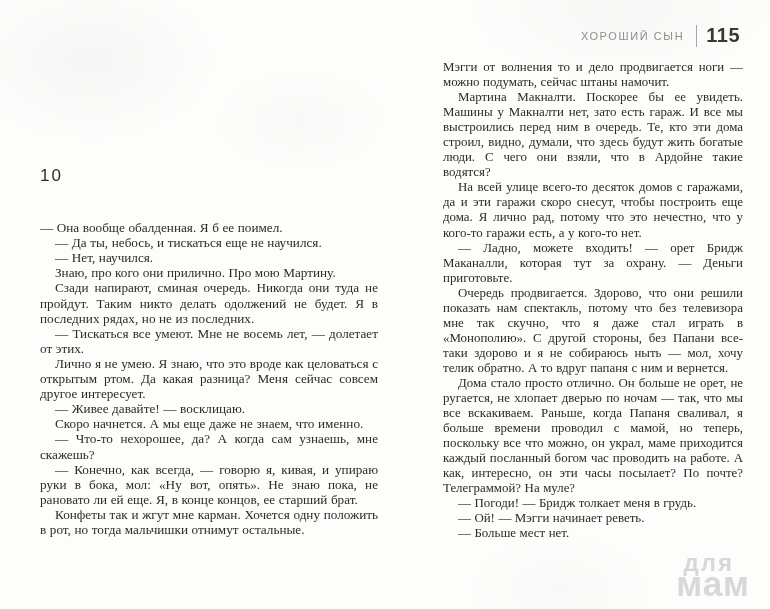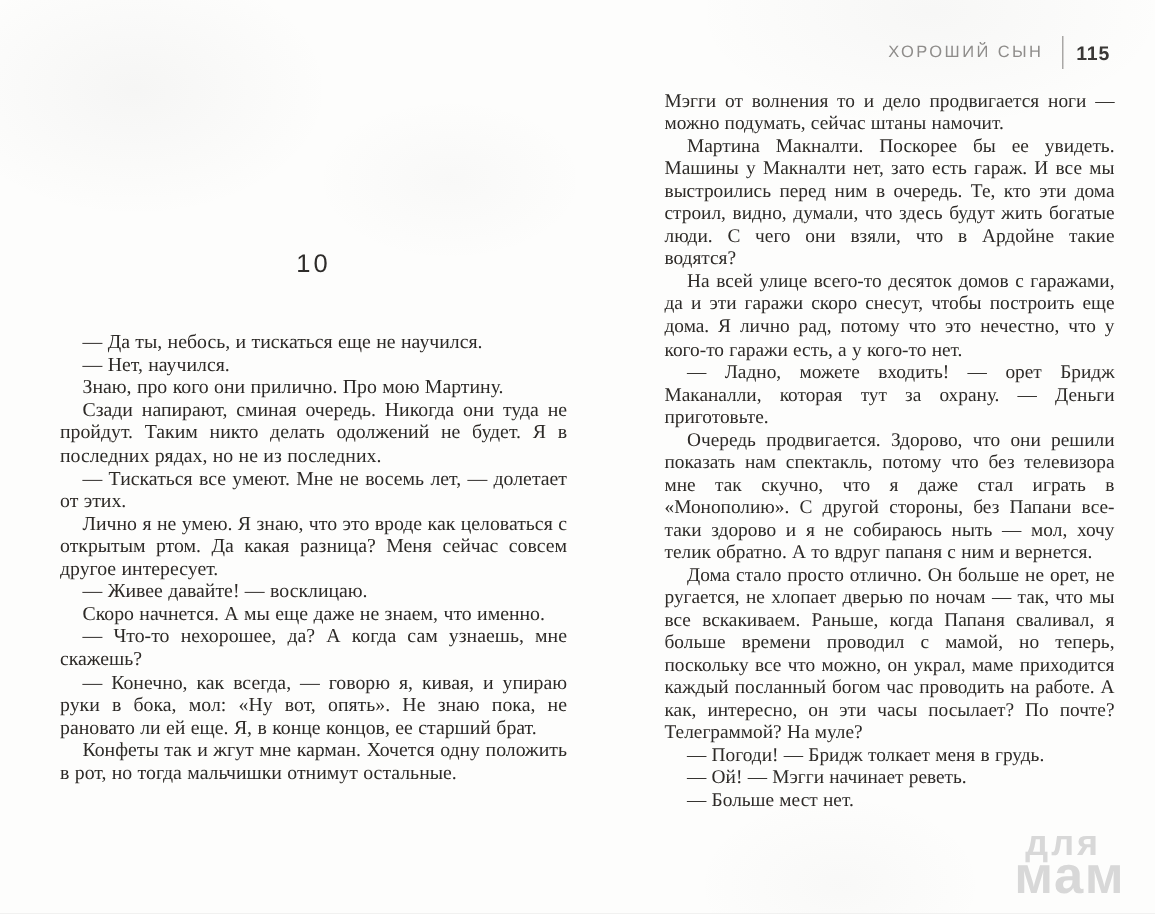--- a/index.html
+++ b/index.html
@@ -39,21 +39,21 @@
     color: #8f8d8b;
     text-transform: uppercase;
   }
   .head-divider {
     width: 1px;
     height: 22px;
     background: #a9a7a5;
     margin: 0 9px 0 12px;
   }
   .page-number {
-    font-size: 13px;
+    font-size: 20px;
     font-weight: 600;
     color: #3a3836;
     letter-spacing: 0.5px;
   }
 
   
   .col {
     position: absolute;
     text-align: justify;
   }
@@ -70,21 +70,21 @@
     width: 300px;
     font-size: 12.9px;
     line-height: 15.05px;
   }
   .chapter-number {
     font-family: "Liberation Sans", sans-serif;
     font-size: 17px;
     font-weight: 400;
     letter-spacing: 2px;
     color: #2e2c2a;
-    text-align: center;
+    text-align: left;
     margin: 0 0 37px 0;
   }
   .para {
     margin: 0;
     text-indent: 15px;
     word-spacing: 0.3px;
   }
   .para.no-indent {
     text-indent: 0;
   }
@@ -119,20 +119,21 @@
 
   <div class="running-head">
     <span class="running-title">ХОРОШИЙ СЫН</span>
     <span class="head-divider"></span>
     <span class="page-number">115</span>
   </div>
 
   <div class="col col-left">
     <div class="chapter-number">10</div>
     <div>
+        <p class="para no-indent">— Она вообще обалденная. Я б ее поимел.</p>
         <p class="para">— Да ты, небось, и тискаться еще не научился.</p>
         <p class="para">— Нет, научился.</p>
         <p class="para">Знаю, про кого они прилично. Про мою Мартину.</p>
         <p class="para">Сзади напирают, сминая очередь. Никогда они туда не пройдут. Таким никто делать одолжений не будет. Я в последних рядах, но не из последних.</p>
         <p class="para">— Тискаться все умеют. Мне не восемь лет, — долетает от этих.</p>
         <p class="para">Лично я не умею. Я знаю, что это вроде как целоваться с открытым ртом. Да какая разница? Меня сейчас совсем другое интересует.</p>
         <p class="para">— Живее давайте! — восклицаю.</p>
         <p class="para">Скоро начнется. А мы еще даже не знаем, что именно.</p>
         <p class="para">— Что-то нехорошее, да? А когда сам узнаешь, мне скажешь?</p>
         <p class="para">— Конечно, как всегда, — говорю я, кивая, и упираю руки в бока, мол: «Ну вот, опять». Не знаю пока, не рановато ли ей еще. Я, в конце концов, ее старший брат.</p>

